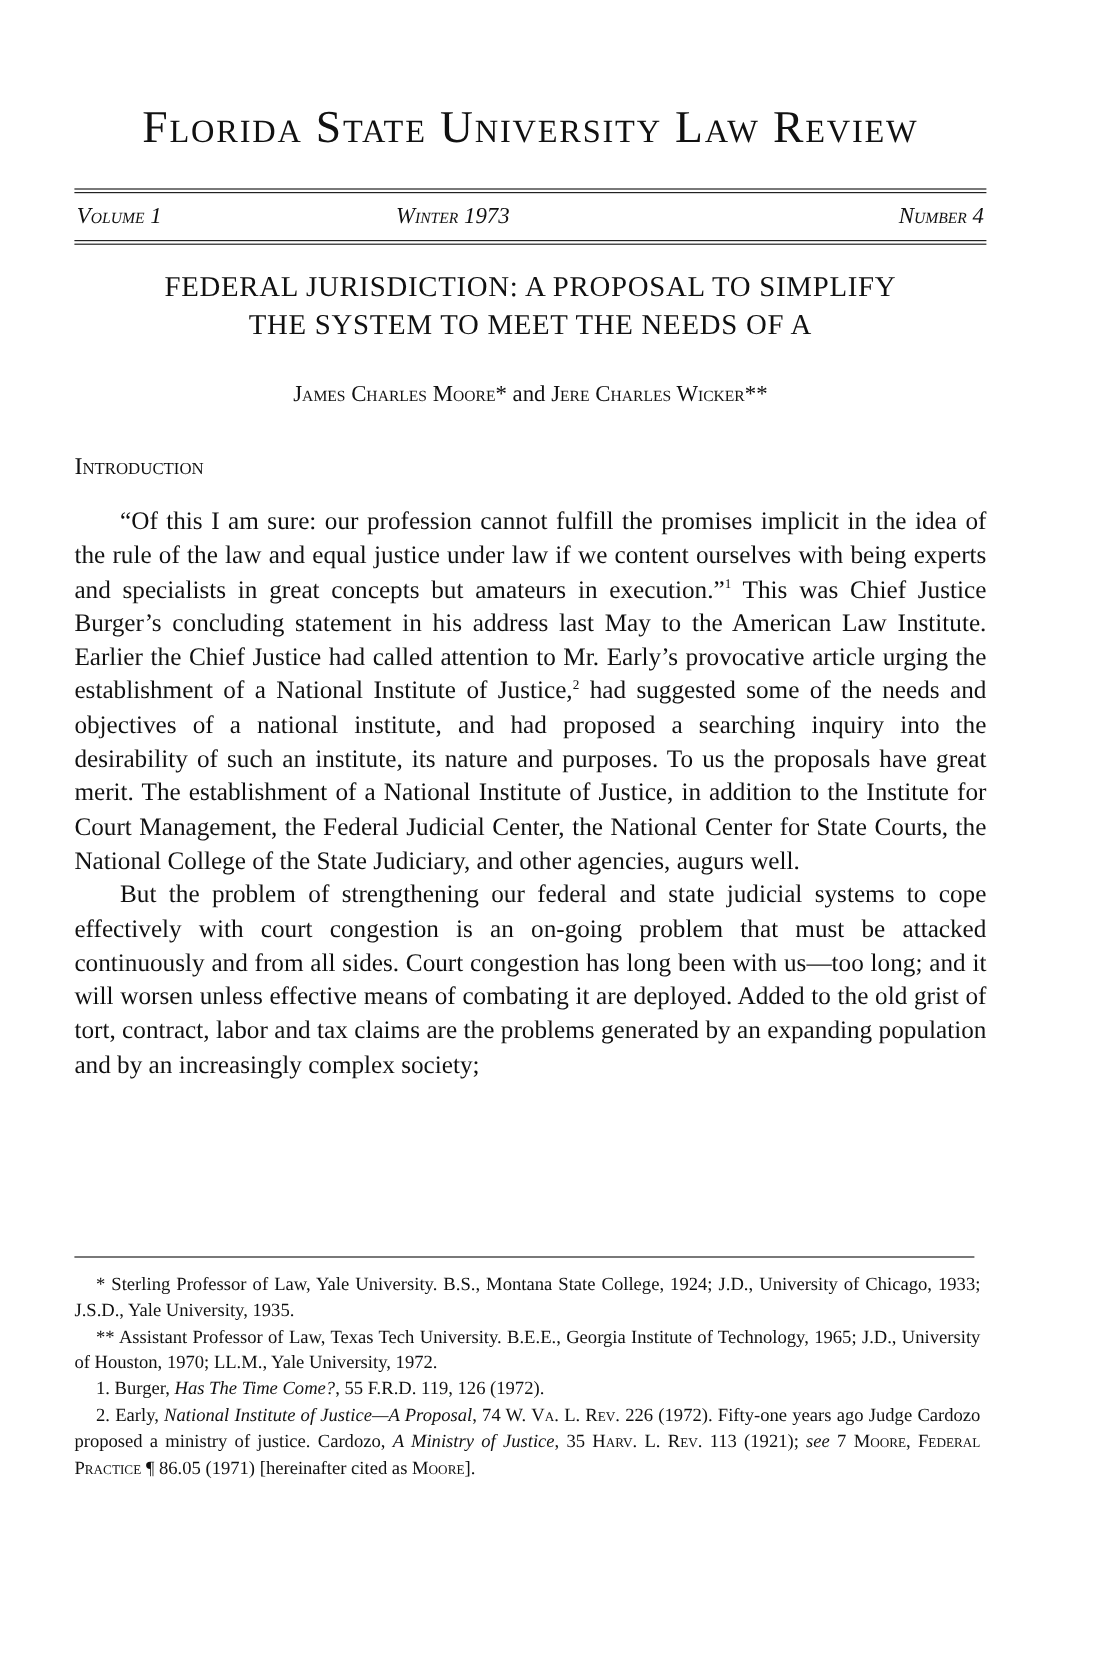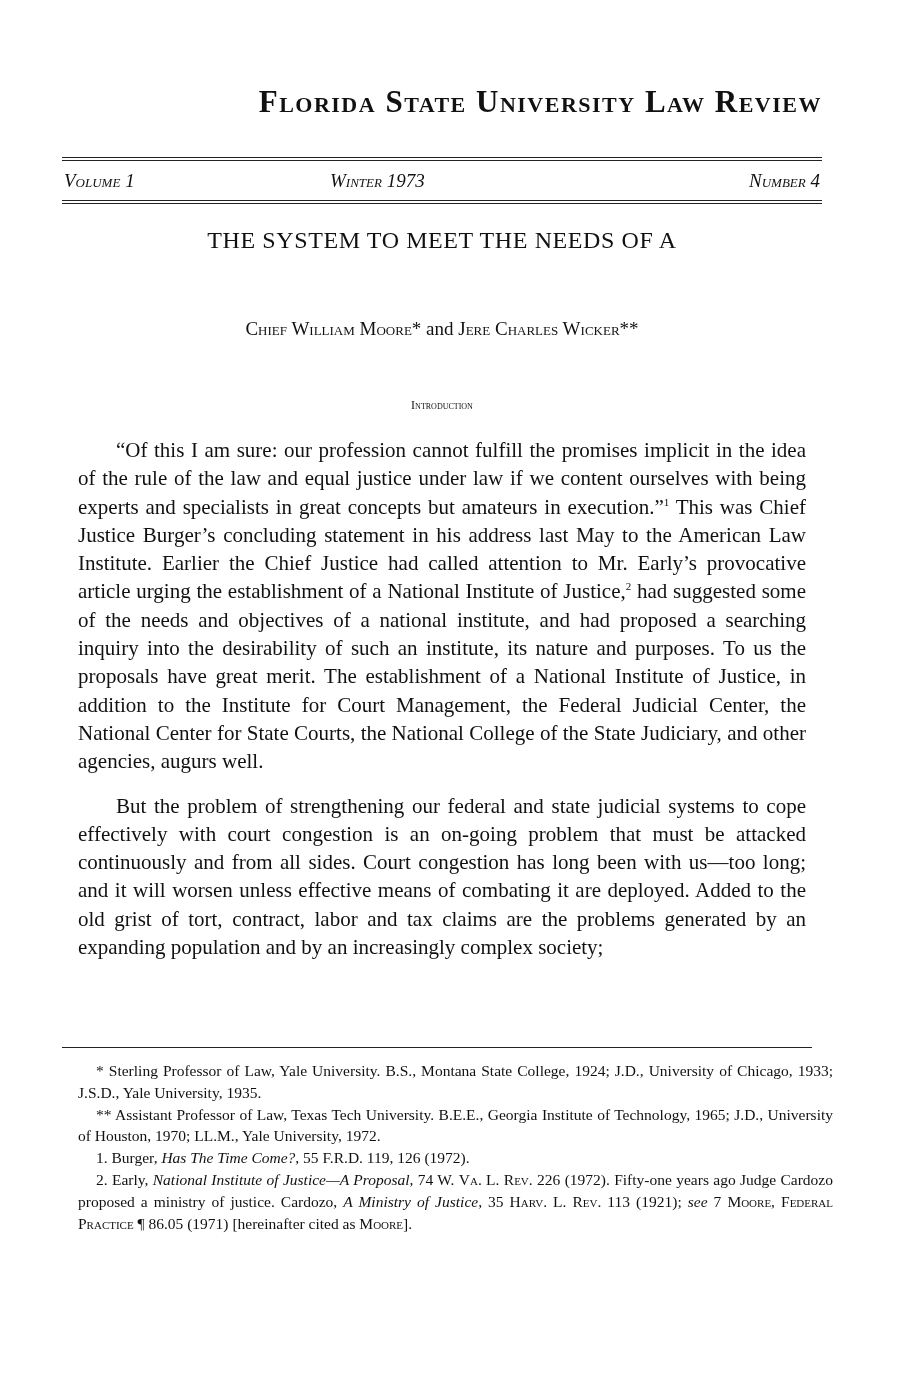--- a/index.html
+++ b/index.html
@@ -1,53 +1,54 @@
 <!DOCTYPE html>
 <html><head>
 <meta charset="utf-8">
 <style>
   html, body { margin: 0; padding: 0; background: #fff; }
   body { width: 914px; height: 1381px; position: relative; font-family: "Liberation Serif", "DejaVu Serif", serif; color: #111; }
   .page { position: absolute; left: 62px; top: 0; width: 760px; }
-  .journal { position: absolute; top: 84px; left: 0; width: 760px; text-align: right; font-size: 31px; letter-spacing: 1.5px; font-variant: small-caps; font-weight: bold; }
+  .journal { position: absolute; top: 84px; left: 0; width: 760px; text-align: center; font-size: 38px; letter-spacing: 1.5px; font-variant: small-caps; }
   .rule { position: absolute; left: 0; width: 760px; border-top: 1px solid #222; }
   .issue { position: absolute; top: 170px; left: 0; width: 760px; height: 24px; font-size: 19px; font-variant: small-caps; font-style: italic; }
   .issue span { position: absolute; top: 0; }
   .title { position: absolute; top: 225px; left: 0; width: 760px; text-align: center; font-size: 24px; line-height: 31px; letter-spacing: 0.6px; }
   .authors { position: absolute; top: 318px; left: 0; width: 760px; text-align: center; font-size: 19px; }
   .sc { font-variant: small-caps; }
-  .intro { position: absolute; top: 378px; left: 0; width: 760px; text-align: center; font-size: 12px; font-variant: small-caps; margin-top: 20px; }
+  .intro { position: absolute; top: 378px; left: 0; width: 760px; font-size: 20px; font-variant: small-caps; }
   .body { position: absolute; top: 420px; left: 0; width: 760px; font-size: 21px; line-height: 28.3px; text-align: justify; }
-  .body p { margin: 16px; text-indent: 38px; }
+  .body p { margin: 0; text-indent: 38px; }
   sup { font-size: 11px; vertical-align: 8px; line-height: 0; }
   .fnrule { position: absolute; top: 1047px; left: 0; width: 750px; border-top: 1.5px solid #222; }
-  .notes { position: absolute; top: 1060px; left: 16px; width: 755px; font-size: 15.5px; line-height: 21.8px; text-align: justify; }
+  .notes { position: absolute; top: 1060px; left: 0; width: 755px; font-size: 15.5px; line-height: 21.8px; text-align: justify; }
   .notes p { margin: 0; text-indent: 18px; }
 </style>
 </head>
 <body>
 
 <div class="page">
   <div class="journal">Florida State University Law Review</div>
   <div class="rule" style="top:157px"></div>
   <div class="rule" style="top:160px"></div>
   <div class="issue">
     <span style="left:2px">Volume 1</span>
     <span style="left:268px">Winter 1973</span>
     <span style="right:2px">Number 4</span>
   </div>
   <div class="rule" style="top:200px"></div>
   <div class="rule" style="top:203px"></div>
 
   <div class="title">
+    <div>FEDERAL JURISDICTION: A PROPOSAL TO SIMPLIFY</div>
     <div>THE SYSTEM TO MEET THE NEEDS OF A</div>
   </div>
 
   <div class="authors">
-    <span class="sc">Chief William Moore*</span>
+    <span class="sc">James Charles Moore*</span>
     <span>and</span>
     <span class="sc">Jere Charles Wicker**</span>
   </div>
 
   <div class="intro">Introduction</div>
 
   <div class="body">
     <p><span>“Of this I am sure: our profession cannot fulfill the promises implicit in the idea of the rule of the law and equal justice under law if we content ourselves with being experts and specialists in great concepts but amateurs in execution.”</span><sup>1</sup><span> This was Chief Justice Burger’s concluding statement in his address last May to the American Law Institute. Earlier the Chief Justice had called attention to Mr. Early’s provocative article urging the establishment of a National Institute of Justice,</span><sup>2</sup><span> had suggested some of the needs and objectives of a national institute, and had proposed a searching inquiry into the desirability of such an institute, its nature and purposes. To us the proposals have great merit. The establishment of a National Institute of Justice, in addition to the Institute for Court Management, the Federal Judicial Center, the National Center for State Courts, the National College of the State Judiciary, and other agencies, augurs well.</span></p>
     <p>But the problem of strengthening our federal and state judicial systems to cope effectively with court congestion is an on-going problem that must be attacked continuously and from all sides. Court congestion has long been with us—too long; and it will worsen unless effective means of combating it are deployed. Added to the old grist of tort, contract, labor and tax claims are the problems generated by an expanding population and by an increasingly complex society;</p>
   </div>

